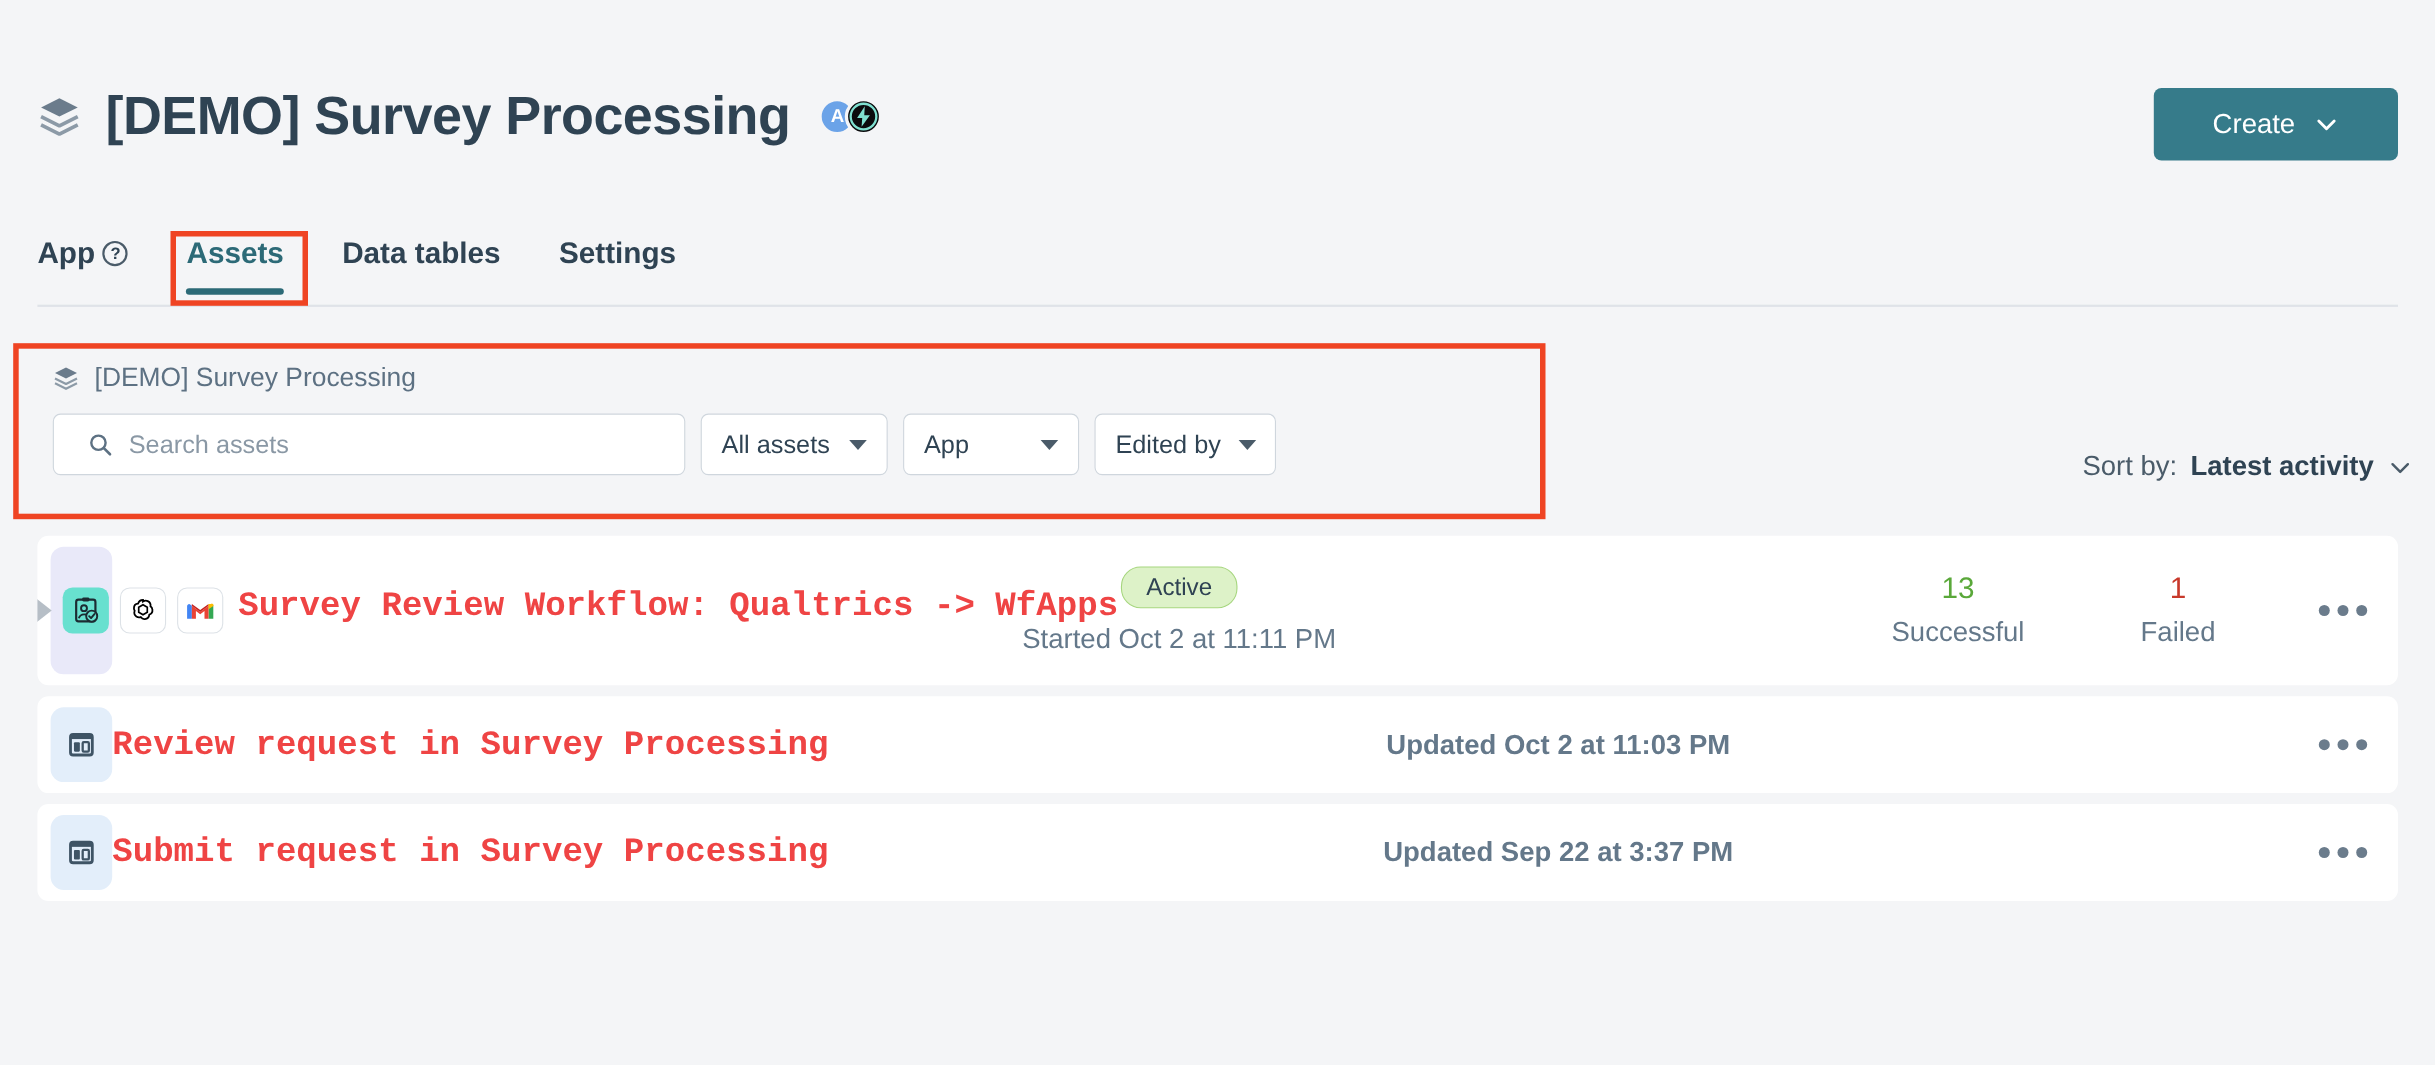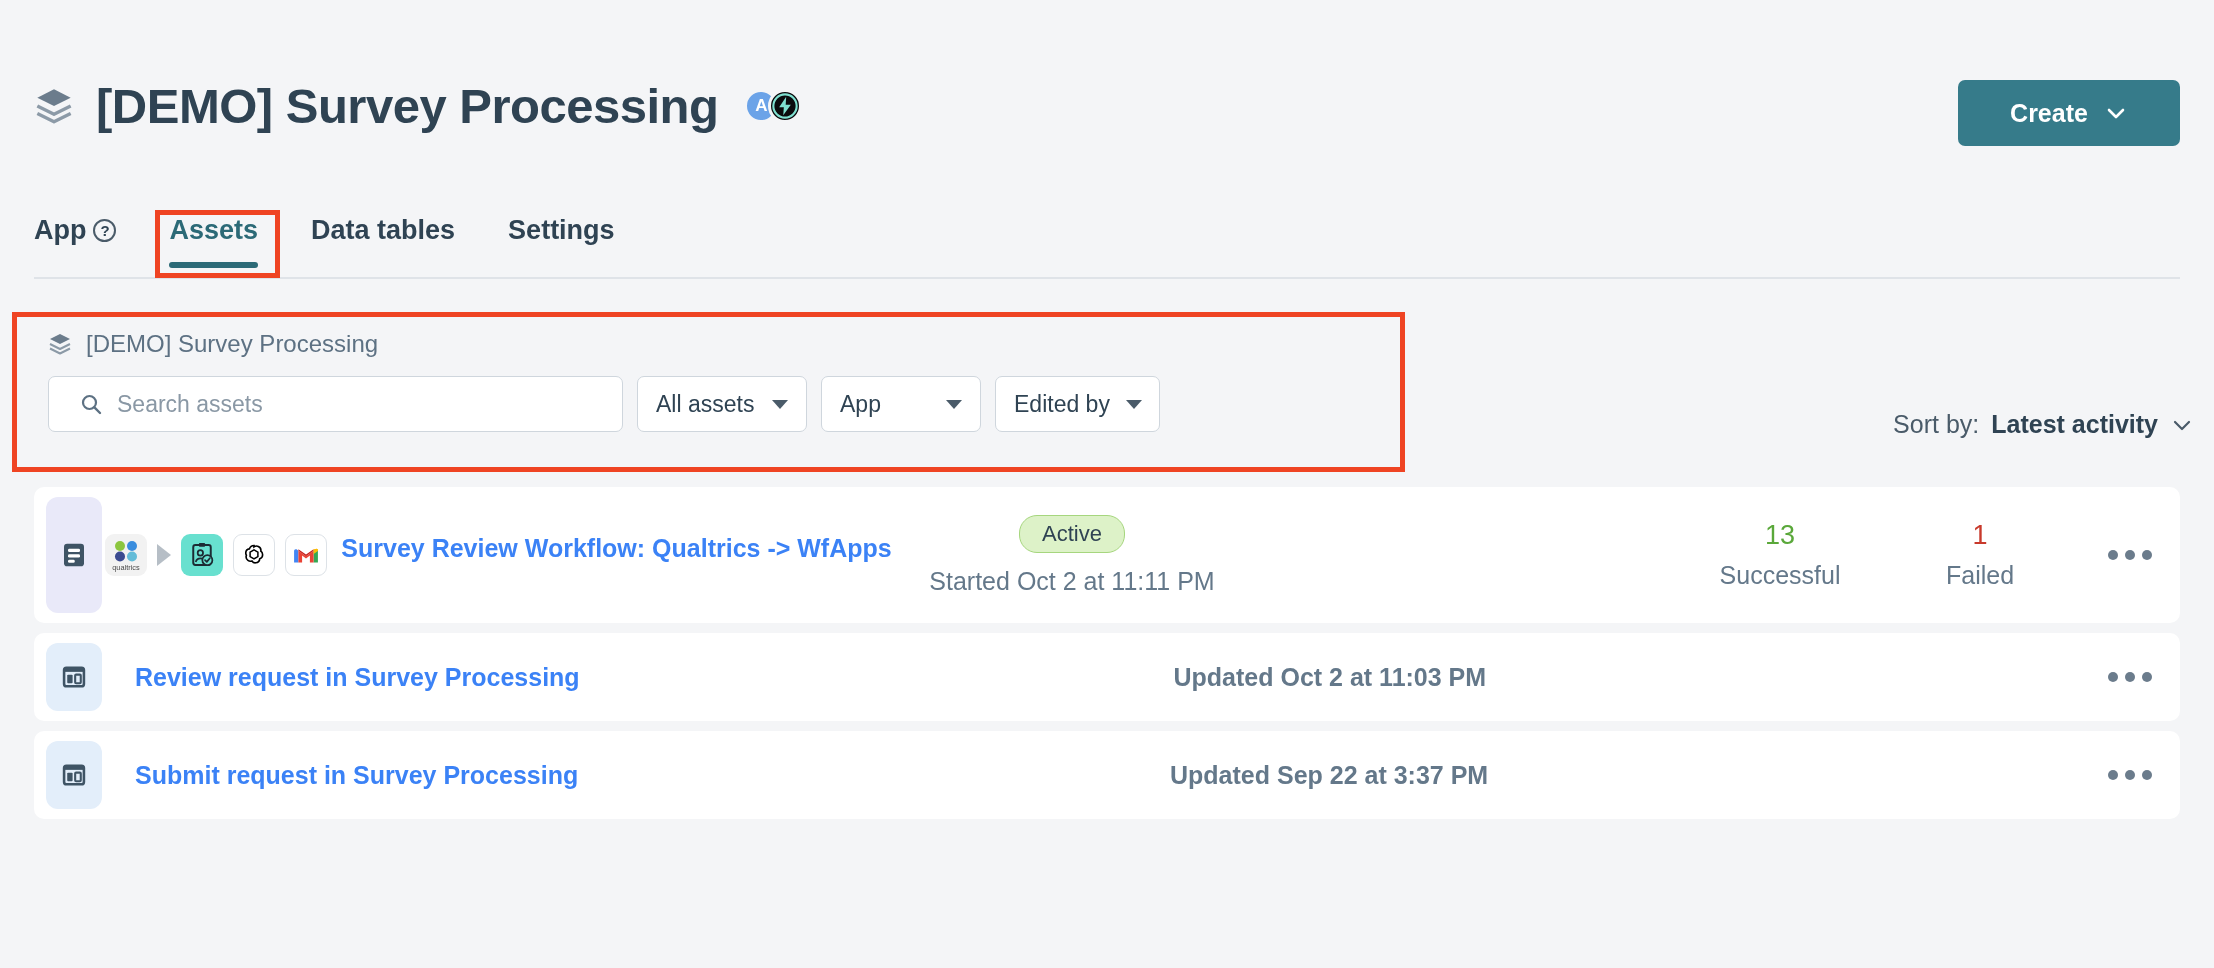--- a/index.html
+++ b/index.html
@@ -18,21 +18,21 @@
   .layers-icon { width: 40px; height: 40px; flex: none; }
   .page-title { font-size: 49px; font-weight: 700; letter-spacing: -0.5px; color: #2f4353; white-space: nowrap; }
   .avatars { display: flex; align-items: center; margin-left: 4px; }
   .avatar { width: 34px; height: 34px; border-radius: 50%; border: 3px solid #f4f5f7;
             display: flex; align-items: center; justify-content: center; font-size: 17px; font-weight: 700; color: #ffffff; }
   .avatar.a1 { background: #6ba3e8; }
   .avatar.a2 { background: #0b0b0d; margin-left: -10px; }
 
   .create-btn { position: absolute; right: 34px; top: 80px; width: 222px; height: 66px;
                 background: #367b8a; border: none; border-radius: 7px; color: #ffffff;
-                font-family: "Liberation Sans", sans-serif; font-size: 25px; font-weight: 700;
+                font-family: "Liberation Sans", sans-serif; font-size: 25px; font-weight: 400;
                 display: flex; align-items: center; justify-content: center; gap: 16px; cursor: pointer; }
 
   
   .tabs { position: absolute; left: 34px; top: 215px; display: flex; align-items: flex-end; gap: 0; }
   .tab { position: relative; font-size: 27px; font-weight: 700; color: #2f4353; padding: 0 0 22px 0;
          margin-right: 53px; cursor: pointer; display: flex; align-items: center; gap: 7px; white-space: nowrap; }
   .tab.active { color: #2c6a77; }
   .tab.active::after { content: ""; position: absolute; left: 0; right: 0; bottom: 0; height: 6px;
                        background: #2c6a77; border-radius: 3px; }
   .help-icon { display: inline-flex; width: 23px; height: 23px; border: 2px solid #4a5b69; border-radius: 50%;
@@ -81,22 +81,22 @@
   .card-body { flex: 1; display: flex; align-items: center; }
 
   .wf-col { display: flex; flex-direction: row; justify-content: center; gap: 14px; padding-left: 33px; width: 760px; }
   .app-chain { display: flex; align-items: center; gap: 10px; }
   .app-tile { width: 42px; height: 42px; border-radius: 9px; display: flex; align-items: center; justify-content: center; flex: none; }
   .app-tile.qualtrics { background: #f2f2f2; }
   .app-tile.review { background: #68e0cf; }
   .app-tile.white { background: #ffffff; border: 1.5px solid #dde2e7; }
   .chain-arrow { width: 0; height: 0; border-top: 11px solid transparent; border-bottom: 11px solid transparent;
                  border-left: 14px solid #b6bec6; flex: none; }
-  .asset-name { font-size: 25px; font-weight: 700; color: #3b82f6; white-space: nowrap; }
-  .short .asset-name { padding-left: 33px; }
+  .asset-name { font-size: 31px; font-weight: 700; color: #ef4444; white-space: nowrap; font-family: Liberation Mono, monospace; }
+  .short .asset-name { }
 
   .status-col { width: 420px; display: flex; flex-direction: column; align-items: center; justify-content: center; gap: 14px; }
   .badge { background: #ddf2c8; border: 1.5px solid #a6d67e; border-radius: 18px; padding: 5px 22px;
            font-size: 22px; color: #2f4353; }
   .meta { font-size: 25px; color: #64788a; white-space: nowrap; }
   .short .meta-col { flex: 1; display: flex; align-items: center; justify-content: center; font-weight: bold; }
 
   .stat { width: 200px; display: flex; flex-direction: column; align-items: center; justify-content: center; gap: 10px; }
   .stat .num { font-size: 27px; }
   .stat.ok .num { color: #5aa83a; }

